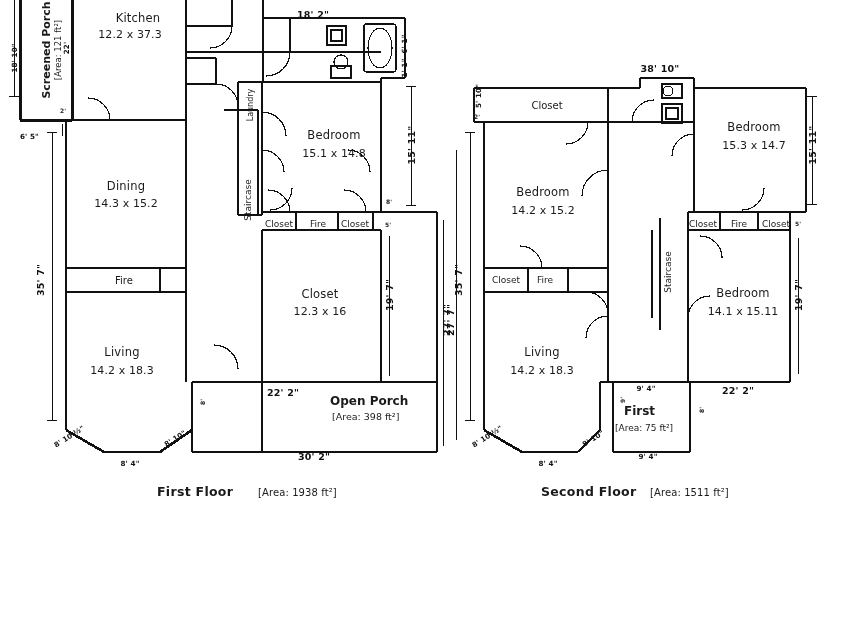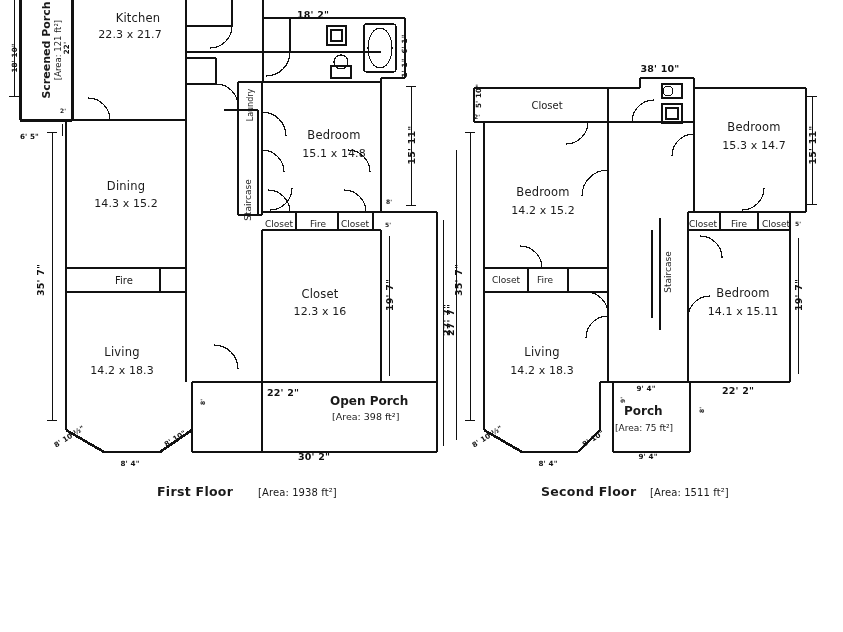--- a/index.html
+++ b/index.html
@@ -226,21 +226,21 @@
 
 <div class="lbl dim vert" style="left:66px;top:48px;transform:rotate(-90deg) translate(-50%,-50%);">22'</div>
 
 <div class="lbl porch-name vert" style="left:46px;top:50px;transform:rotate(-90deg) translate(-50%,-50%);font-size:11px;font-weight:700;">Screened Porch</div>
 <div class="lbl porch-area vert" style="left:58px;top:50px;transform:rotate(-90deg) translate(-50%,-50%);font-size:8.5px;">[Area: 121 ft²]</div>
 
 <div class="lbl dim" style="left:20px;top:132px;">6' 5"</div>
 <div class="lbl tiny" style="left:60px;top:107px;">2'</div>
 
 <div class="lbl room-name ctr" style="left:130px;top:18px;margin-left:8px;">Kitchen</div>
-<div class="lbl room-dim ctr" style="left:130px;top:34px;">22.3 x 21.7</div>
+<div class="lbl room-dim ctr" style="left:130px;top:34px;">12.2 x 37.3</div>
 
 <div class="lbl dim-lg ctr" style="left:313px;top:14px;">18' 2"</div>
 
 <div class="lbl dim vert" style="left:404px;top:44px;transform:rotate(-90deg) translate(-50%,-50%);">6' 1"</div>
 <div class="lbl dim vert" style="left:404px;top:68px;transform:rotate(-90deg) translate(-50%,-50%);">1' 1"</div>
 
 <div class="lbl small-room vert" style="left:250px;top:105px;transform:rotate(-90deg) translate(-50%,-50%);font-size:8px;">Laundry</div>
 
 <div class="lbl room-name ctr" style="left:334px;top:135px;">Bedroom</div>
 <div class="lbl room-dim ctr" style="left:334px;top:153px;">15.1 x 14.8</div>
@@ -319,21 +319,21 @@
 <div class="lbl dim-lg vert" style="left:798px;top:295px;transform:rotate(-90deg) translate(-50%,-50%);">19' 7"</div>
 
 <div class="lbl room-name ctr" style="left:542px;top:352px;">Living</div>
 <div class="lbl room-dim ctr" style="left:542px;top:370px;">14.2 x 18.3</div>
 
 <div class="lbl dim ctr" style="left:646px;top:388px;">9' 4"</div>
 <div class="lbl dim-lg ctr" style="left:738px;top:390px;">22' 2"</div>
 <div class="lbl tiny vert" style="left:701px;top:410px;transform:rotate(-90deg) translate(-50%,-50%);">8'</div>
 <div class="lbl tiny vert" style="left:622px;top:400px;transform:rotate(-90deg) translate(-50%,-50%);">9'</div>
 
-<div class="lbl porch-name" style="left:624px;top:404px;font-size:12px;font-weight:700;">Porch</div>
+<div class="lbl porch-name" style="left:624px;top:404px;font-size:12px;font-weight:700;">First</div>
 <div class="lbl porch-area" style="left:615px;top:423px;font-size:9px;">[Area: 75 ft²]</div>
 
 <div class="lbl dim ctr" style="left:648px;top:456px;">9' 4"</div>
 <div class="lbl dim ctr" style="left:548px;top:463px;">8' 4"</div>
 <div class="lbl dim" style="left:470px;top:432px;transform:rotate(-32deg);">8' 10 ½"</div>
 <div class="lbl dim" style="left:581px;top:434px;transform:rotate(-32deg);">8' 10"</div>
 
 <div class="lbl floor-title" style="left:541px;top:484px;">Second Floor</div>
 <div class="lbl floor-area" style="left:650px;top:487px;">[Area: 1511 ft²]</div>
 

